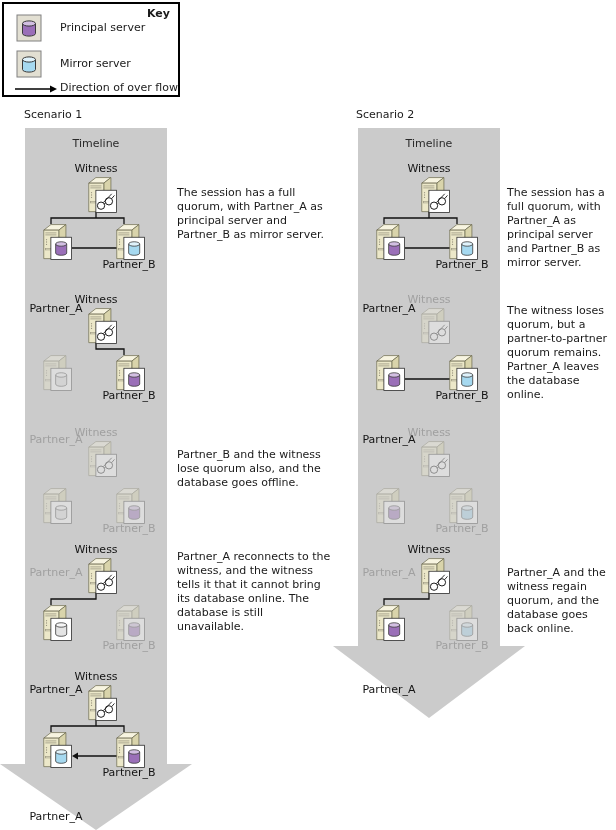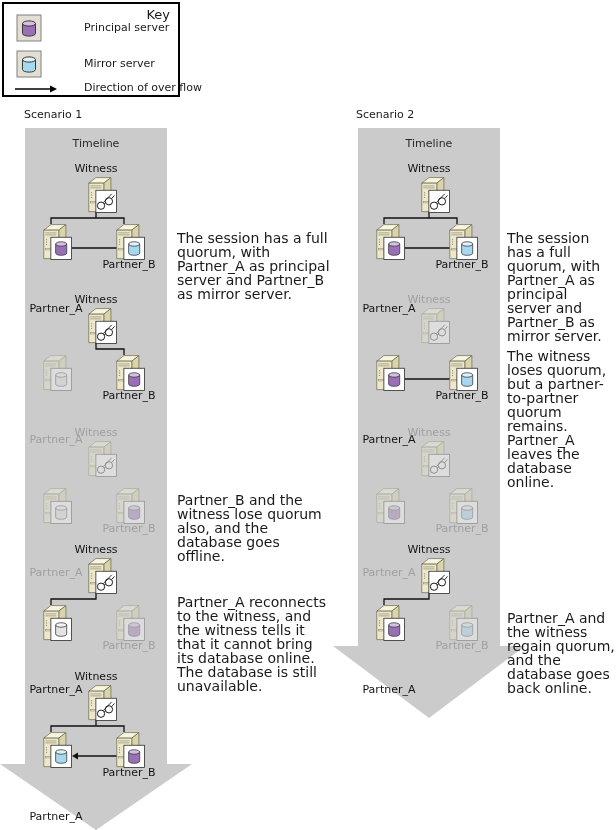--- a/index.html
+++ b/index.html
@@ -4,39 +4,39 @@
 <style>
   html,body{margin:0;padding:0;background:#fff;}
   #canvas{
     position:relative;width:616px;height:830px;background:#fff;
     font-family:"DejaVu Sans","Liberation Sans",sans-serif;
     color:#1a1a1a;overflow:hidden;
   }
   #bg{position:absolute;left:0;top:0;z-index:0;}
   .scen-title{position:absolute;z-index:3;font-size:11px;color:#1a1a1a;white-space:nowrap;}
   .timeline-label{position:absolute;z-index:3;width:142px;text-align:center;font-size:11px;color:#2a2a2a;}
-  .desc{position:absolute;z-index:3;font-size:14px;line-height:14px;color:#1a1a1a;margin-top:45px;}
+  .desc{position:absolute;z-index:3;font-size:11px;line-height:14px;color:#1a1a1a;}
   .stage{position:absolute;z-index:2;width:142px;height:112px;}
   .stage .conn{position:absolute;left:0;top:0;}
   .server{position:absolute;}
   .server.off{opacity:.35;}
   .nlabel{position:absolute;font-size:11px;color:#141414;text-align:center;white-space:nowrap;}
   .nlabel.dim{color:var(--faded-label,#a0a0a0);}
   .wl{left:0;top:0;width:142px;}
   .pal{left:0;top:96px;width:62px;margin-top:44px;}
   .pbl{left:73px;top:96px;width:62px;}
   .cline{stroke:#111;stroke-width:1.3;fill:none;}
   .db-principal{--cb:var(--principal-body,#9a6fb8);--ct:var(--principal-top,#d2bfe2);}
   .db-mirror{--cb:var(--mirror-body,#a6d9f0);--ct:var(--mirror-top,#dff2fb);}
   .db-offline{--cb:var(--offline-body,#e4e4e4);--ct:var(--offline-top,#f6f6f6);}
   
   #keybox{position:absolute;left:2px;top:2px;width:174px;height:91px;border:2px solid #000;z-index:3;background:#fff;}
-  #keybox .ktitle{position:absolute;right:8px;top:3px;font-size:13px;font-weight:normal;}
+  #keybox .ktitle{position:absolute;right:8px;top:3px;font-size:11px;font-weight:bold;}
   #keybox .kicon{position:absolute;left:12px;}
-  #keybox .klabel{position:absolute;left:56px;font-size:11px;white-space:nowrap;margin-left:24px;}
+  #keybox .klabel{position:absolute;left:56px;font-size:11px;white-space:nowrap;}
 </style>
 </head>
 <body>
 
 <div id="canvas">
 
   <svg id="bg" width="616" height="830" viewBox="0 0 616 830">
     <defs>
       <symbol id="sym-tower" viewBox="0 0 48 50">
         <polygon points="6,10 15,3 34,3 25,10" fill="#f7f4e0" stroke="#6a684e" stroke-width="0.9"></polygon>

